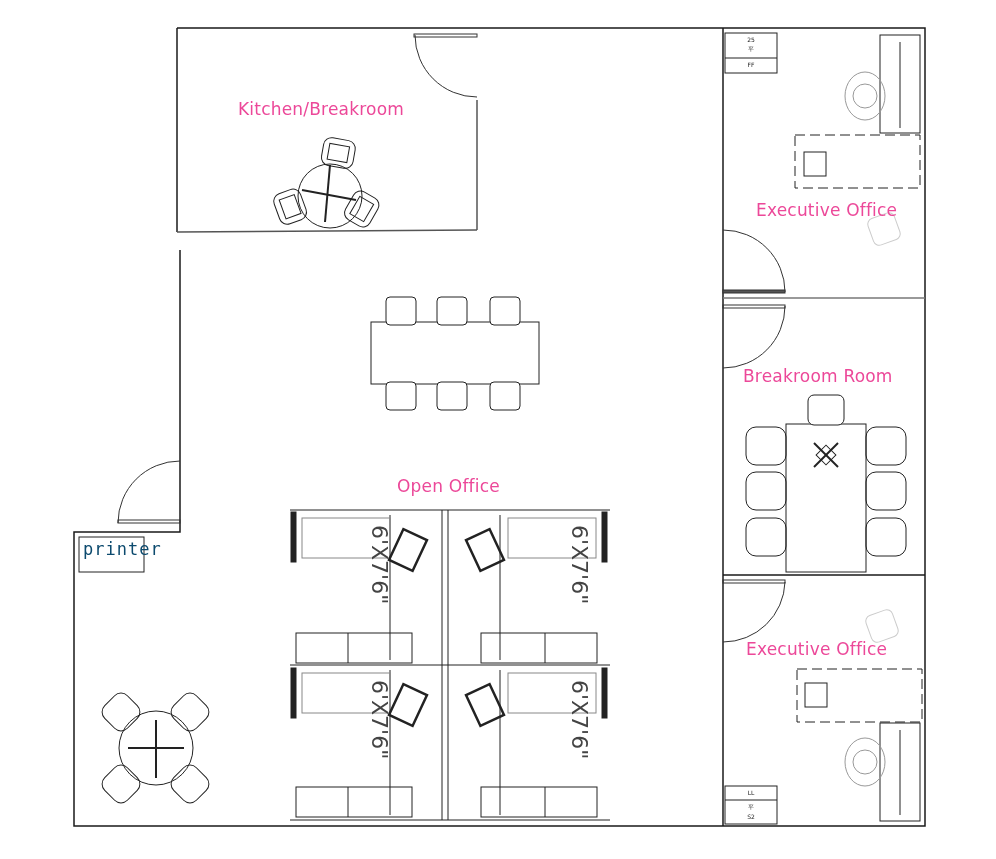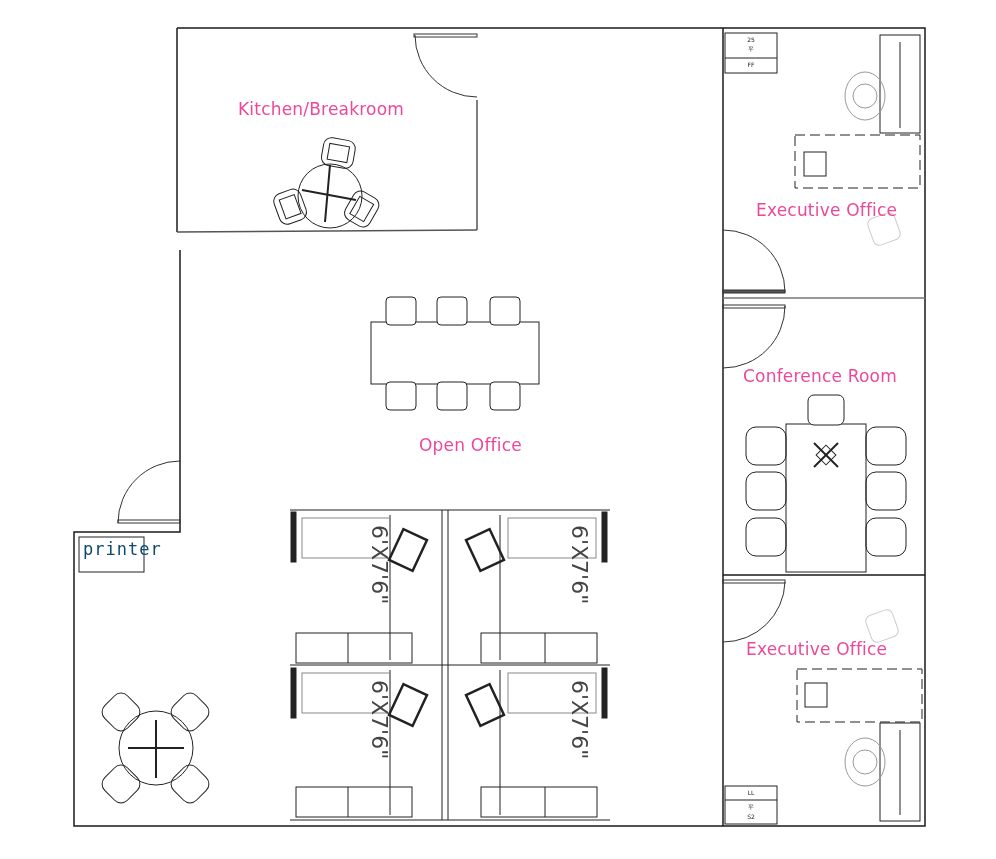--- a/index.html
+++ b/index.html
@@ -176,23 +176,23 @@
       </g>
     <g stroke="#ccc">
         <rect x="868" y="612" width="28" height="28" rx="6" transform="rotate(-20 882 626)"></rect>
       </g>
     <rect x="725" y="786" width="52" height="38"></rect>
     <line x1="725" y1="800" x2="777" y2="800"></line>
   </g>
 </svg>
 
 <div class="room-label" style="left:238px; top:99px;">Kitchen/Breakroom</div>
-<div class="room-label" style="left:397px; top:435px;margin-left:22px;">Open Office</div>
+<div class="room-label" style="left:397px; top:476px;">Open Office</div>
 <div class="room-label" style="left:756px; top:200px;">Executive Office</div>
-<div class="room-label" style="left:743px; top:366px;">Conference Room</div>
+<div class="room-label" style="left:743px; top:366px;">Breakroom Room</div>
 <div class="room-label" style="left:746px; top:639px;">Executive Office</div>
 <div class="printer-label" style="left:83px; top:539px;">printer</div>
 
 <div class="tag" style="left:725px; top:36px; width:52px;">25</div>
 <div class="tag" style="left:725px; top:45px; width:52px;">平</div>
 <div class="tag" style="left:725px; top:61px; width:52px;">FF</div>
 <div class="tag" style="left:725px; top:789px; width:52px;">LL</div>
 <div class="tag" style="left:725px; top:803px; width:52px;">平</div>
 <div class="tag" style="left:725px; top:813px; width:52px;">S2</div>
 

